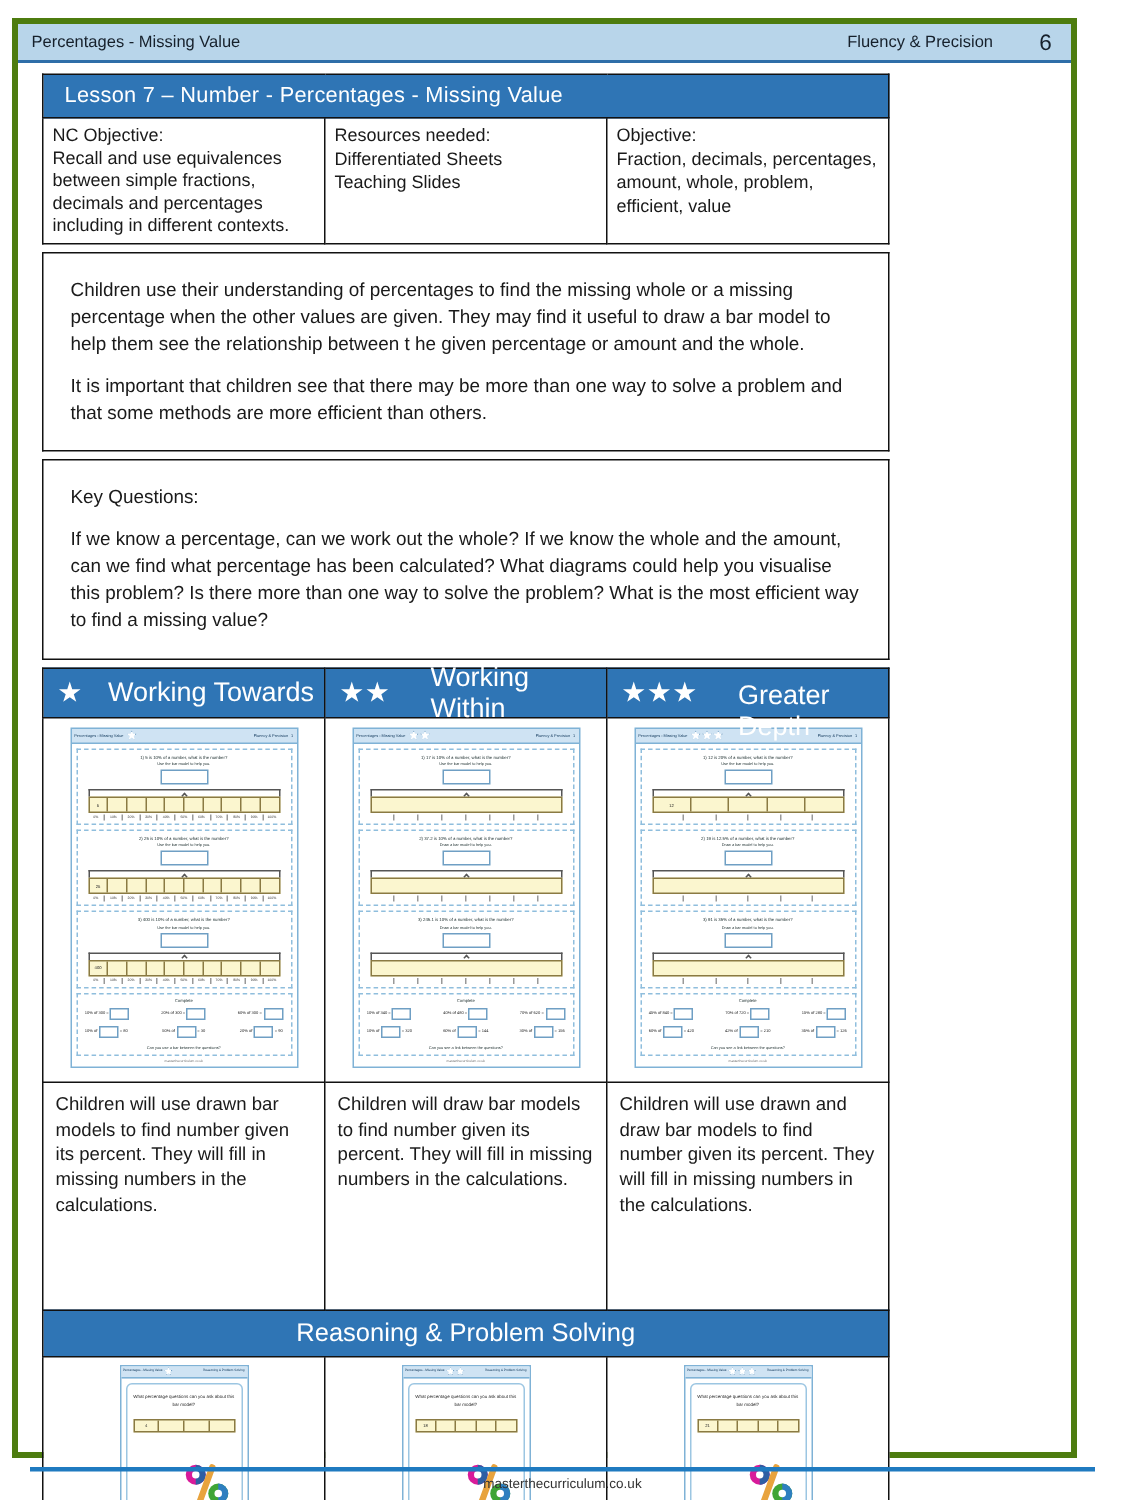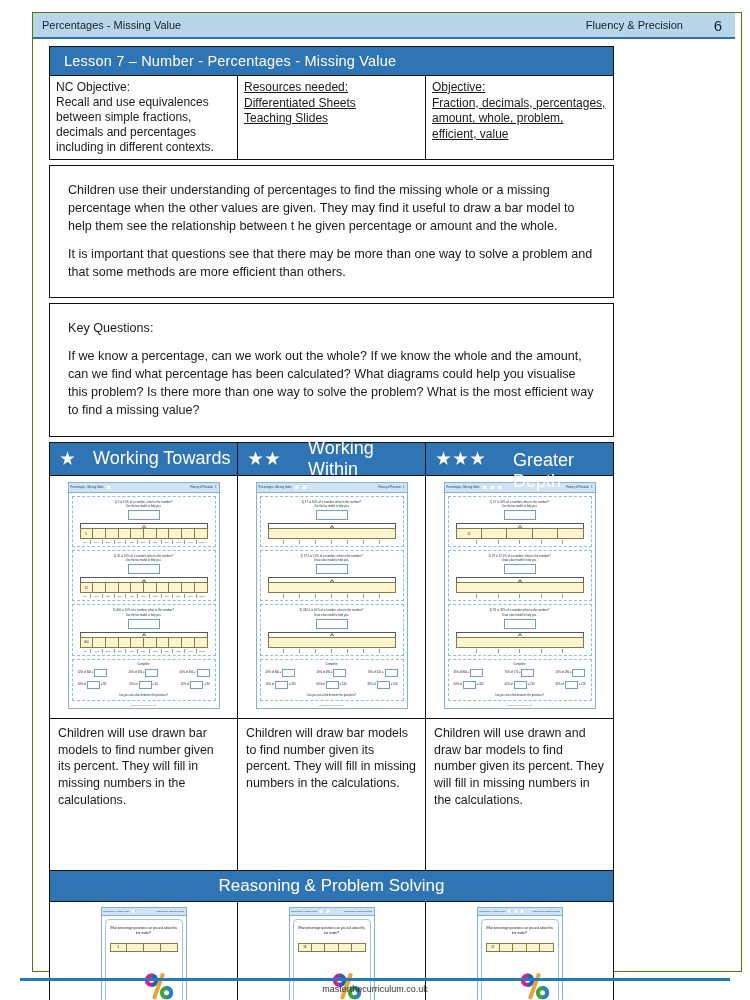--- a/index.html
+++ b/index.html
@@ -8,23 +8,23 @@
   }
   body {
     width: 750px; height: 1000px;
     font-family: "Liberation Sans", sans-serif;
     color: #1a1a1a;
     overflow: hidden;
     position: relative;
   }
   .page {
     position: absolute;
-    left: 32px; top: 12px;
+    left: 8px; top: 12px;
     width: 710px; height: 960px;
-    border: 1px solid #4d7c0f;
+    border: 4px solid #4d7c0f;
     box-sizing: border-box;
     background: #ffffff;
   }
   
   .runhead {
     position: absolute;
     left: 0; top: 0;
     width: 702px; height: 26px;
     background: #b8d5ea;
     border-bottom: 2px solid #2f6ea8;
@@ -69,21 +69,21 @@
   }
   .title-bar {
     background: #2f75b5;
     color: #ffffff;
     font-size: 14.5px;
     padding: 6px 6px 6px 14px !important;
     letter-spacing: .2px;
     border: 1px solid #111111;
   }
   .nc-cell { font-size: 12px; line-height: 1.25; height: 72px; }
-  .res-cell, .vocab-cell { font-size: 12px; line-height: 1.3; height: 72px; text-decoration: underline; }
+  .res-cell, .vocab-cell { font-size: 12px; line-height: 1.3; height: 72px; }
   .para-cell {
     font-size: 12.6px;
     line-height: 1.42;
     padding: 6px 8px !important;
   }
   .para-cell p { margin: 10px; }
   
   .diff-head td {
     background: #2f75b5;
     color: #ffffff;
@@ -413,21 +413,21 @@
         </td>
       </tr>
     </tbody>
       </table>
 
     <table class="tbl" style="margin-top:5px">
       <tbody>
           <tr>
         <td class="para-cell" style="height:84px">
           <p>Children use their understanding of percentages to find the missing whole or a missing percentage when the other values are given. They may find it useful to draw a bar model to help them see the relationship between t he given percentage or amount and the whole.</p>
-          <p>It is important that questions see that there may be more than one way to solve a problem and that some methods are more efficient than others.</p>
+          <p>It is important that children see that there may be more than one way to solve a problem and that some methods are more efficient than others.</p>
         </td>
       </tr>
     </tbody>
       </table>
 
     <table class="tbl" style="margin-top:5px">
       <tbody>
           <tr>
         <td class="para-cell" style="height:70px">
           <p>Key Questions:</p>

